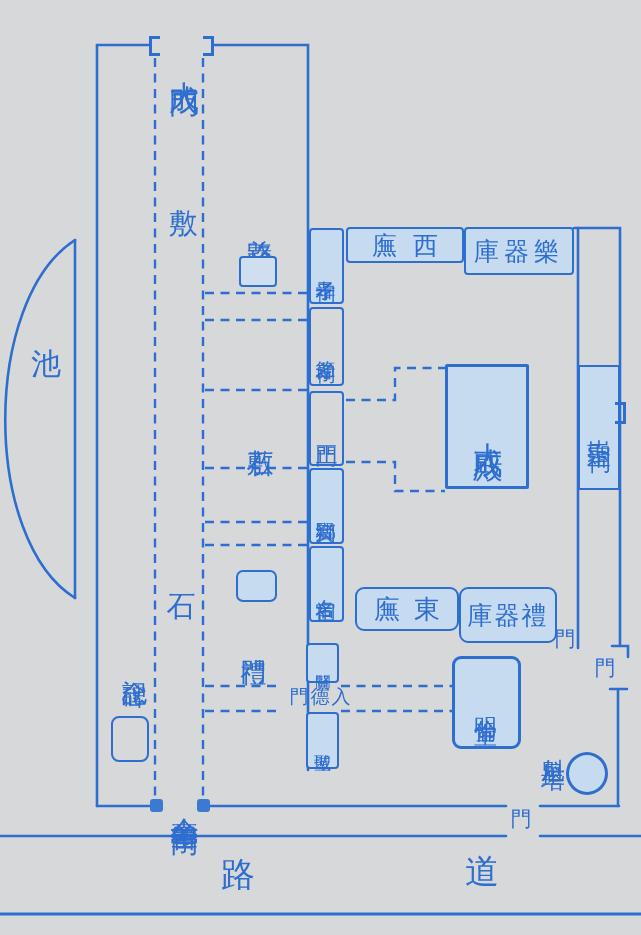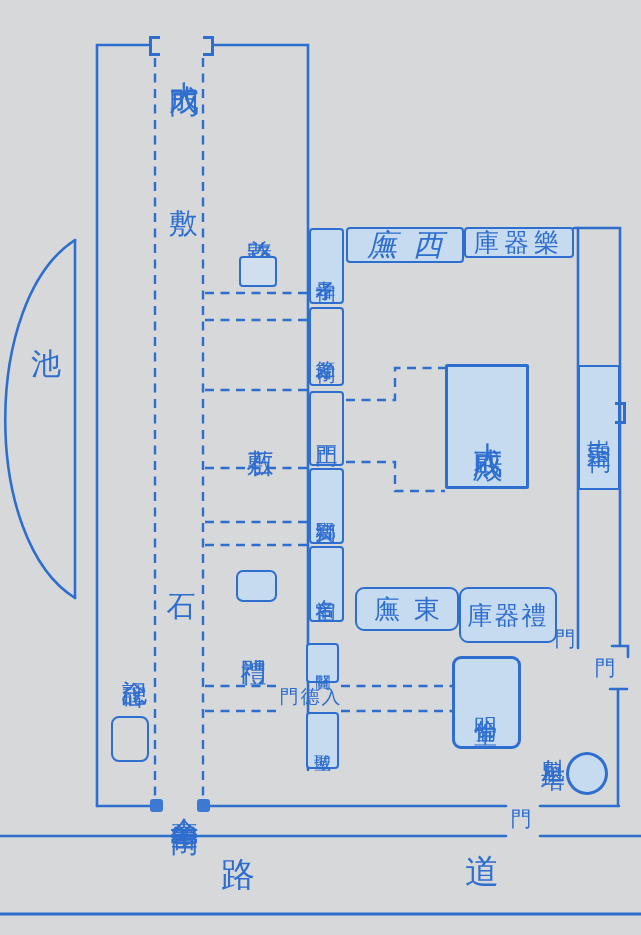--- a/index.html
+++ b/index.html
@@ -97,29 +97,29 @@
   <div class="box strip filled" style="top:468px;height:76px;">
     <span class="vt">鄉賢祠</span>
   </div>
   <div class="box strip filled" style="top:546px;height:76px;">
     <span class="vt">名宦祠</span>
   </div>
 
   <div class="box filled" style="left:306px;top:643px;width:33px;height:40px;">
     <span class="vt" style="font-size:15px;">賢關</span>
   </div>
-  <div class="lbl" style="left:279px;top:687px;width:64px;font-size:19px;letter-spacing:2px;">門德入</div>
+  <div class="lbl" style="left:289px;top:687px;width:64px;font-size:19px;letter-spacing:2px;">門德入</div>
   <div class="box filled" style="left:306px;top:712px;width:33px;height:57px;">
     <span class="vt" style="font-size:17px;">聖域</span>
   </div>
 
   <div class="box filled" style="left:346px;top:227px;width:118px;height:36px;">
-    <span style="font-size:30px;letter-spacing:16px;text-indent:16px;font-style:italic;">廡西</span>
+    <span style="font-size:25px;letter-spacing:16px;text-indent:16px;">廡西</span>
   </div>
-  <div class="box filled" style="left:464px;top:227px;width:110px;height:31px;">
+  <div class="box filled" style="left:464px;top:227px;width:110px;height:48px;">
     <span style="font-size:25px;letter-spacing:5px;">庫器樂</span>
   </div>
 
   <div class="box filled rounded" style="left:355px;top:587px;width:104px;height:44px;">
     <span style="font-size:26px;letter-spacing:14px;text-indent:14px;">廡東</span>
   </div>
   <div class="box filled rounded" style="left:459px;top:587px;width:98px;height:56px;">
     <span style="font-size:25px;letter-spacing:2px;">庫器禮</span>
   </div>
 

